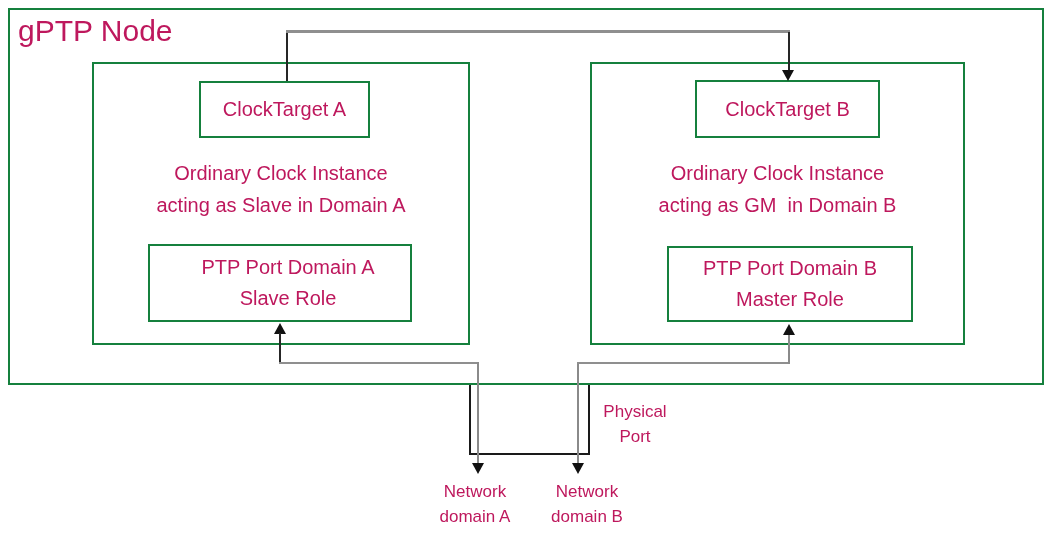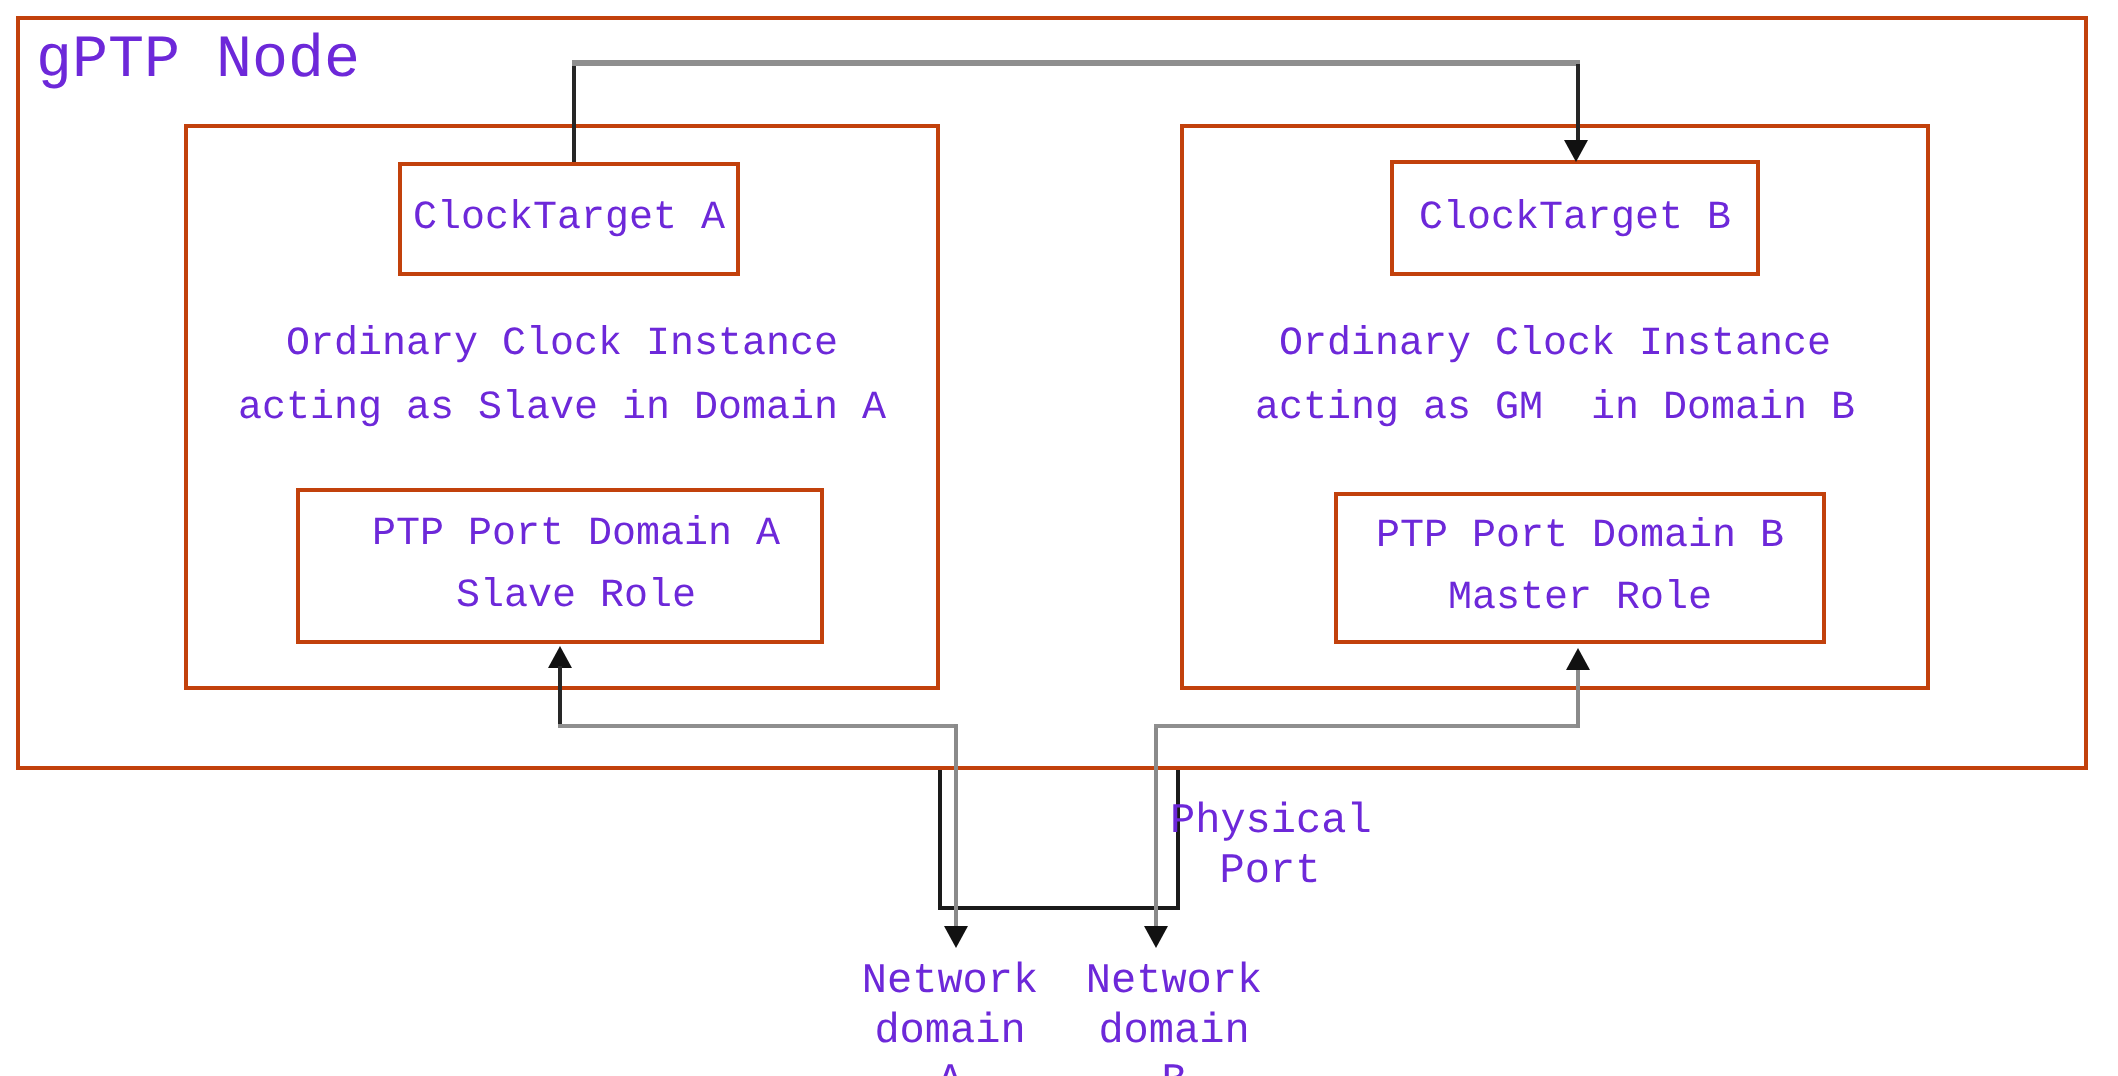--- a/index.html
+++ b/index.html
@@ -1,27 +1,27 @@
 <!DOCTYPE html>
 <html><head>
 <meta charset="utf-8">
 <style>
   html, body { margin: 0; padding: 0; background: #ffffff; }
   #canvas {
     position: relative;
     width: 1059px;
     height: 538px;
     background: #ffffff;
-    font-family: Liberation Mono, monospace;
-    color: #6d28d9;
+    font-family: Liberation Sans, sans-serif;
+    color: #be185d;
     overflow: hidden;
   }
   .box {
     position: absolute;
-    border: 2px solid #c2410c;
+    border: 2px solid #15803d;
     background: #ffffff;
     box-sizing: border-box;
   }
   .centerbox {
     display: flex;
     align-items: center;
     justify-content: center;
     text-align: center;
   }
   .txt {
@@ -40,21 +40,21 @@
     border-right: 6px solid transparent;
     border-top: 11px solid #111111;
   }
   .arrow-up {
     position: absolute; width: 0; height: 0;
     border-left: 6px solid transparent;
     border-right: 6px solid transparent;
     border-bottom: 11px solid #111111;
   }
   .bodytext { font-size: 20px; }
-  .smalltext { font-size: 21px; line-height: 25px; }
+  .smalltext { font-size: 17px; line-height: 25px; }
 </style>
 </head>
 <body>
 
 <div id="canvas">
 
   <div class="box" style="left:8px; top:8px; width:1036px; height:377px;"></div>
   <div class="txt" style="left:18px; top:14px; width:250px; text-align:left; font-size:30px;">gPTP Node</div>
 
   <div class="box" style="left:92px; top:62px; width:378px; height:283px;"></div>

